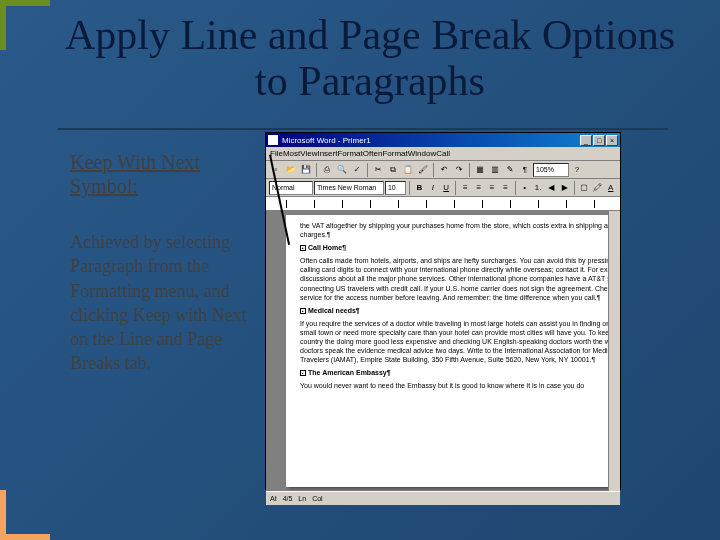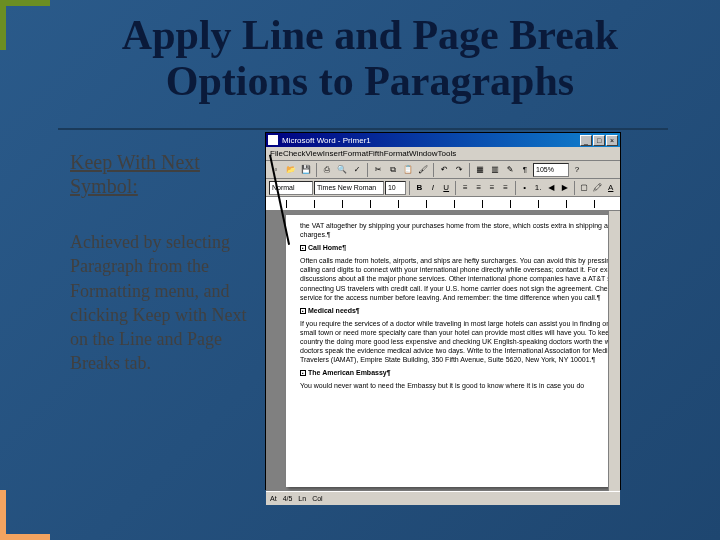--- a/index.html
+++ b/index.html
@@ -31,21 +31,21 @@
     height: 2px;
     background: #1a3a5a;
   }
   .title {
     position: absolute;
     top: 12px;
     left: 60px;
     width: 620px;
     text-align: center;
     font-size: 42px;
-    font-weight: bold;
+    font-weight: normal;
     color: #0a1a3a;
     line-height: 1.1;
   }
   .left-col {
     position: absolute;
     left: 70px;
     top: 150px;
     width: 180px;
     color: #404040;
   }
@@ -219,28 +219,28 @@
       <div class="app-icon"></div>
       <div class="titlebar-text">Microsoft Word - Primer1</div>
       <div class="win-btns">
         <div class="win-btn">_</div>
         <div class="win-btn">□</div>
         <div class="win-btn">×</div>
       </div>
     </div>
     <div class="menubar">
       <span>File</span>
-      <span>Check</span>
+      <span>Most</span>
       <span>View</span>
       <span>Insert</span>
       <span>Format</span>
-      <span>Fifth</span>
+      <span>Often</span>
       <span>Format</span>
       <span>Window</span>
-      <span>Tools</span>
+      <span>Call</span>
     </div>
     <div class="toolbar">
       <div class="tbtn">▫</div>
       <div class="tbtn">📂</div>
       <div class="tbtn">💾</div>
       <div class="tsep"></div>
       <div class="tbtn">⎙</div>
       <div class="tbtn">🔍</div>
       <div class="tbtn">✓</div>
       <div class="tsep"></div>

